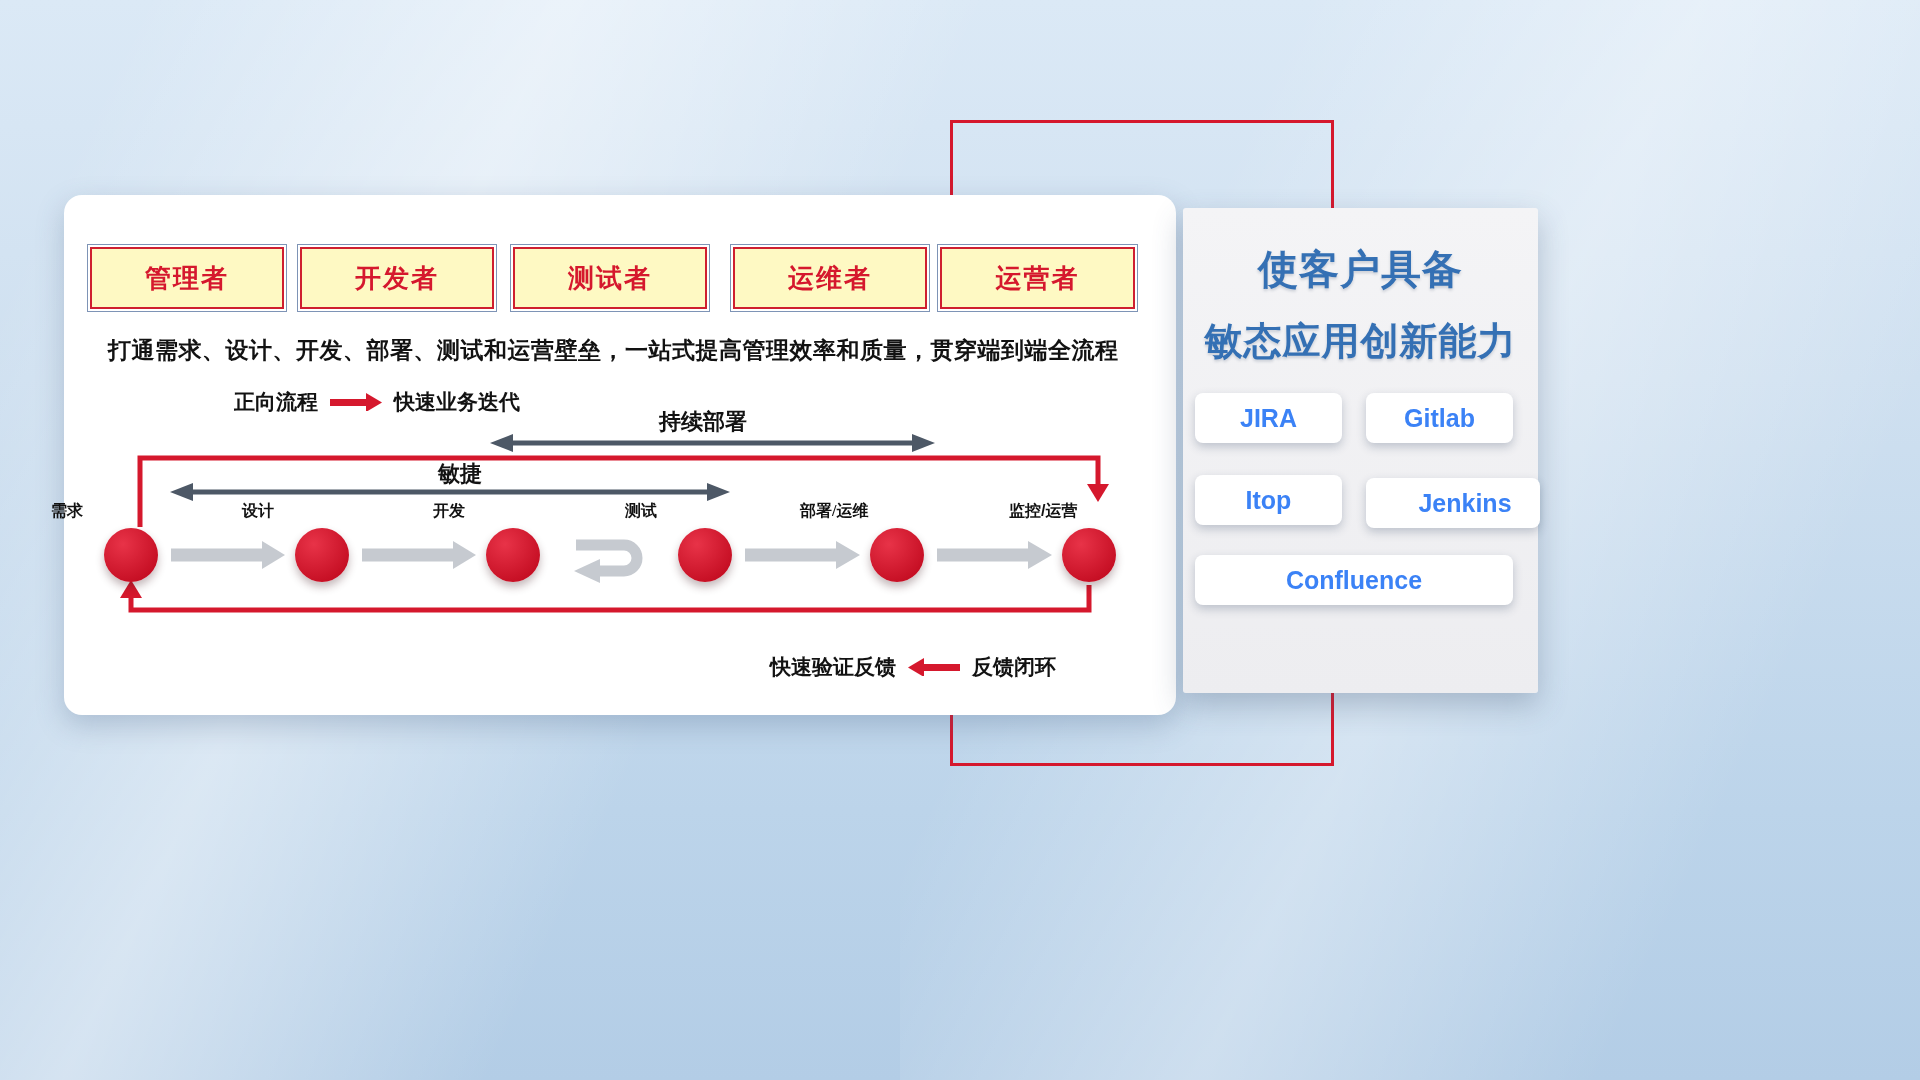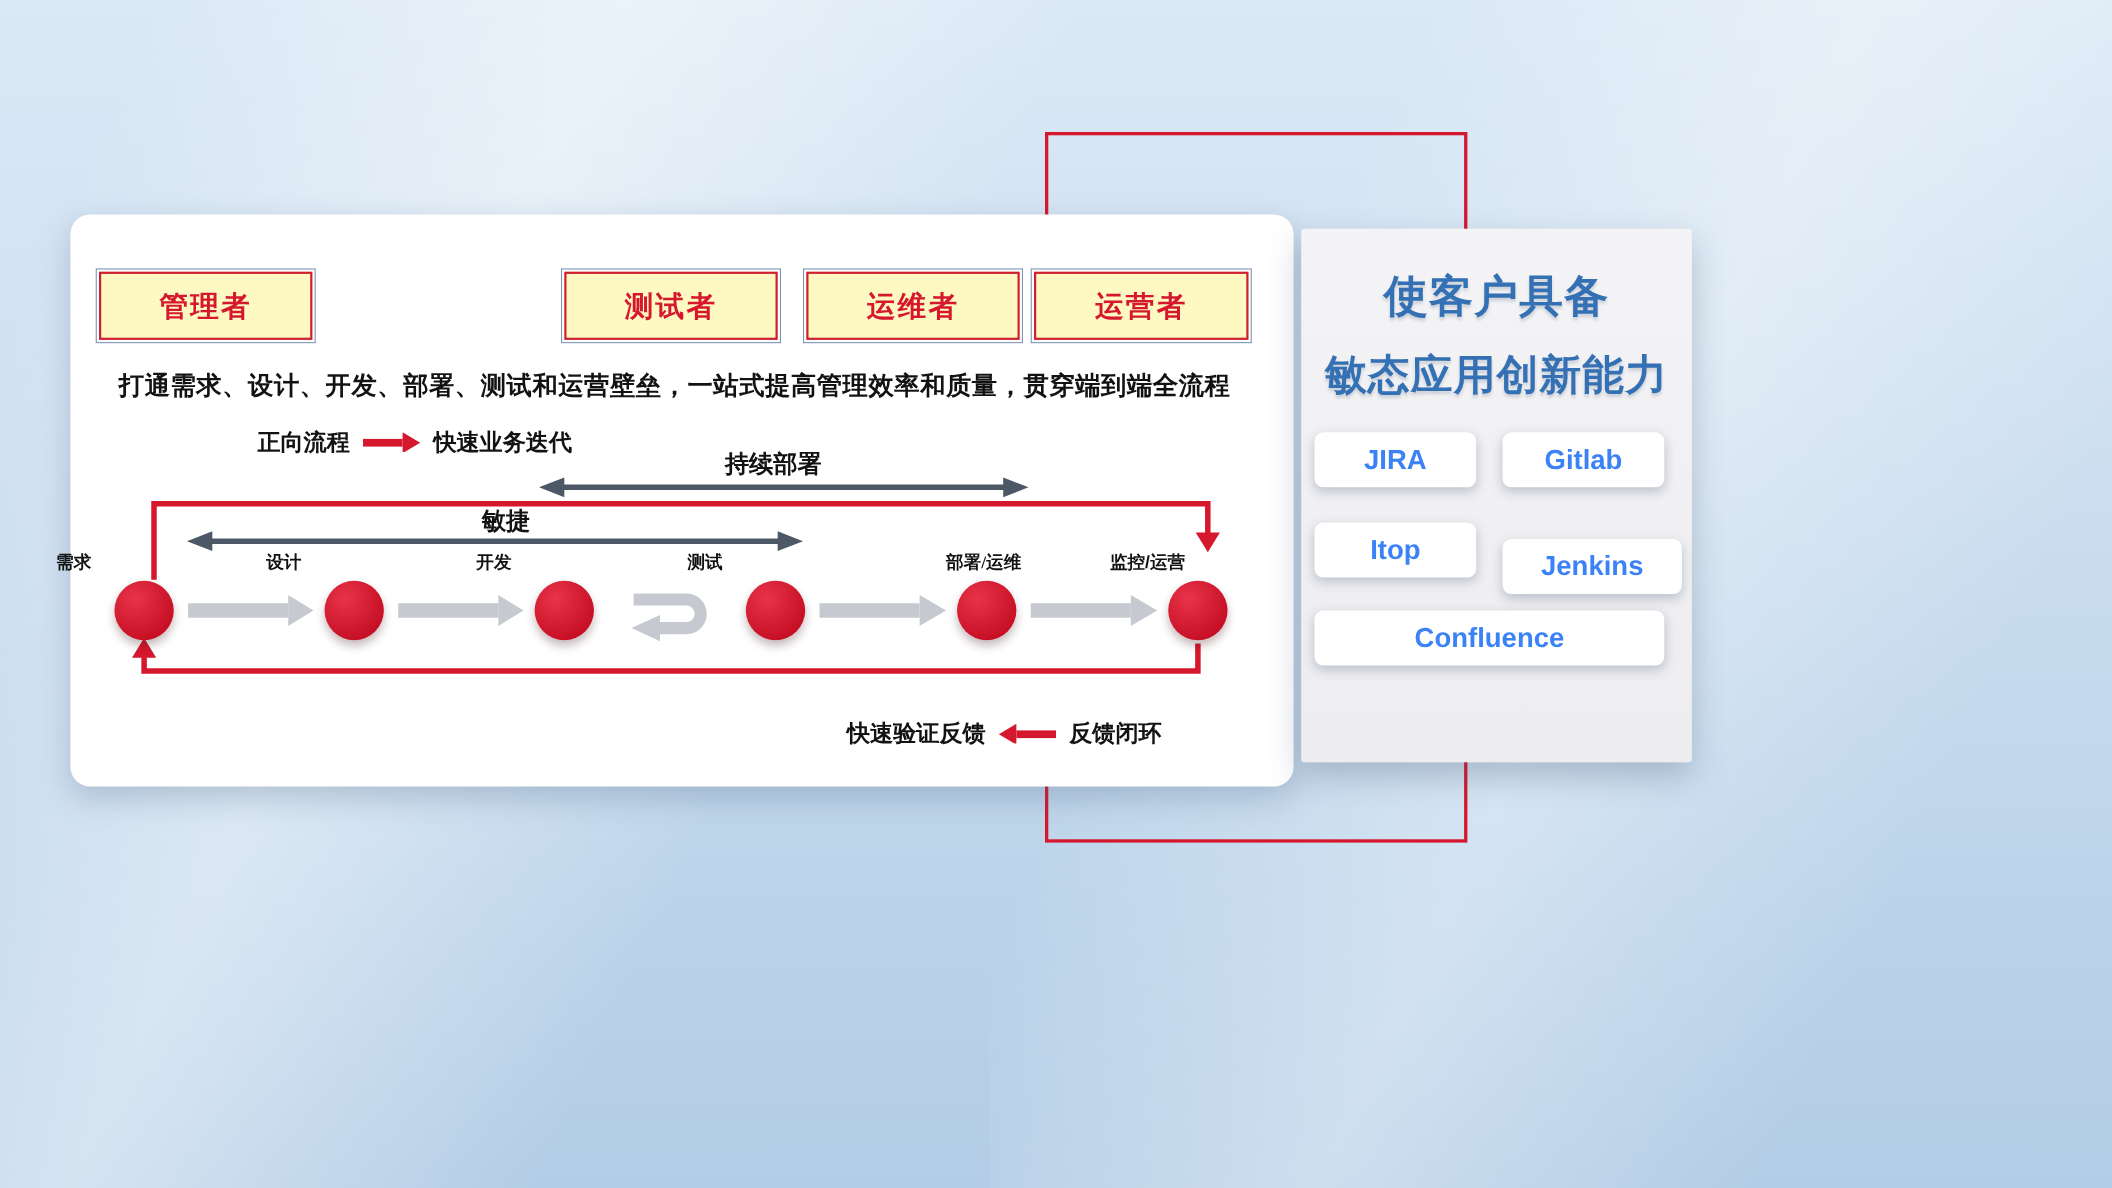--- a/index.html
+++ b/index.html
@@ -88,20 +88,23 @@
 <div class="streak" id="streak1"></div>
 <div class="streak" id="streak2"></div>
 
 <div class="red-frame"></div>
 
 <div class="main-panel">
 
   <div class="role-box" style="left:26px;width:190px;">
       <span>管理者</span>
     </div>
+  <div class="role-box" style="left:236px;width:190px;">
+      <span>开发者</span>
+    </div>
   <div class="role-box" style="left:449px;width:190px;">
       <span>测试者</span>
     </div>
   <div class="role-box" style="left:876px;width:191px;">
       <span>运营者</span>
     </div>
   <div class="role-box" style="left:669px;width:190px;">
       <span>运维者</span>
     </div>
 
@@ -163,21 +166,21 @@
     <g>
       <line x1="873" y1="360" x2="964" y2="360" stroke="#c6cad0" stroke-width="13"></line>
       <polygon points="964,346 964,374 988,360" fill="#c6cad0"></polygon>
     </g>
   </svg>
 
   <div class="stage-label" style="left:-13px;">需求</div>
   <div class="stage-label" style="left:178px;">设计</div>
   <div class="stage-label" style="left:369px;">开发</div>
   <div class="stage-label" style="left:561px;">测试</div>
-  <div class="stage-label" style="left:796px;font-family:Liberation Serif, serif;">部署/运维</div>
+  <div class="stage-label" style="left:736px;font-family:Liberation Serif, serif;">部署/运维</div>
   <div class="stage-label" style="left:945px;">监控/运营</div>
 
   <div class="stage-circle" style="left:40px;"></div>
   <div class="stage-circle" style="left:231px;"></div>
   <div class="stage-circle" style="left:422px;"></div>
   <div class="stage-circle" style="left:614px;"></div>
   <div class="stage-circle" style="left:806px;"></div>
   <div class="stage-circle" style="left:998px;"></div>
 
   <div class="legend-row" id="legend-feedback">
@@ -190,15 +193,15 @@
   </div>
 </div>
 
 <div class="right-panel">
   <div class="rp-title" id="rp-title1">使客户具备</div>
   <div class="rp-title" id="rp-title2">敏态应用创新能力</div>
 
   <div class="tool-btn" style="left:12px;top:185px;width:147px;">JIRA</div>
   <div class="tool-btn" style="left:183px;top:185px;width:147px;">Gitlab</div>
   <div class="tool-btn" style="left:12px;top:267px;width:147px;">Itop</div>
-  <div class="tool-btn" style="left:183px;top:282px;width:163px;">Jenkins</div>
+  <div class="tool-btn" style="left:183px;top:270px;width:150px;padding-left:24px;">Jenkins</div>
   <div class="tool-btn" style="left:12px;top:347px;width:318px;">Confluence</div>
 </div>
 
 </body></html>

